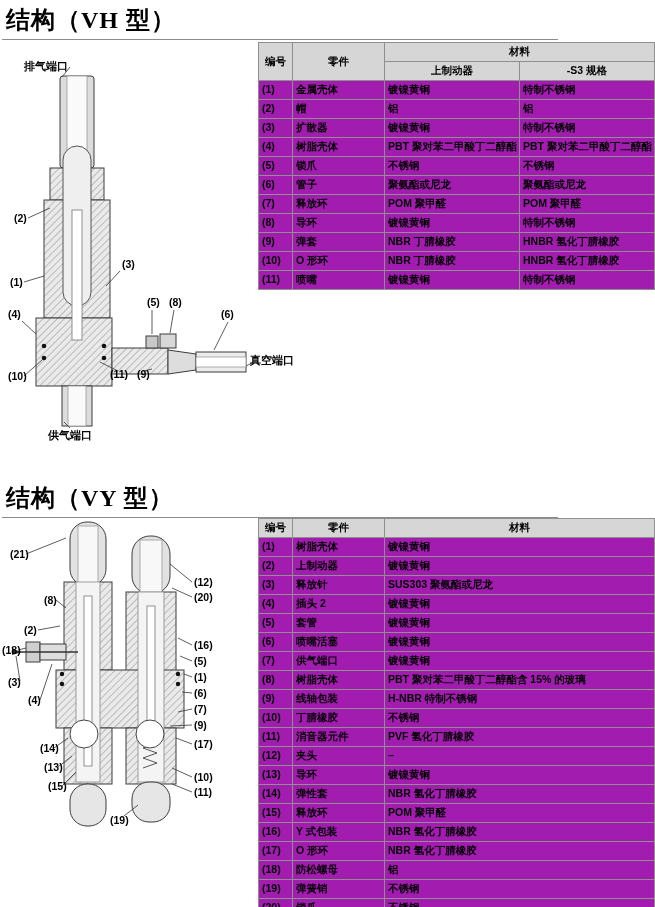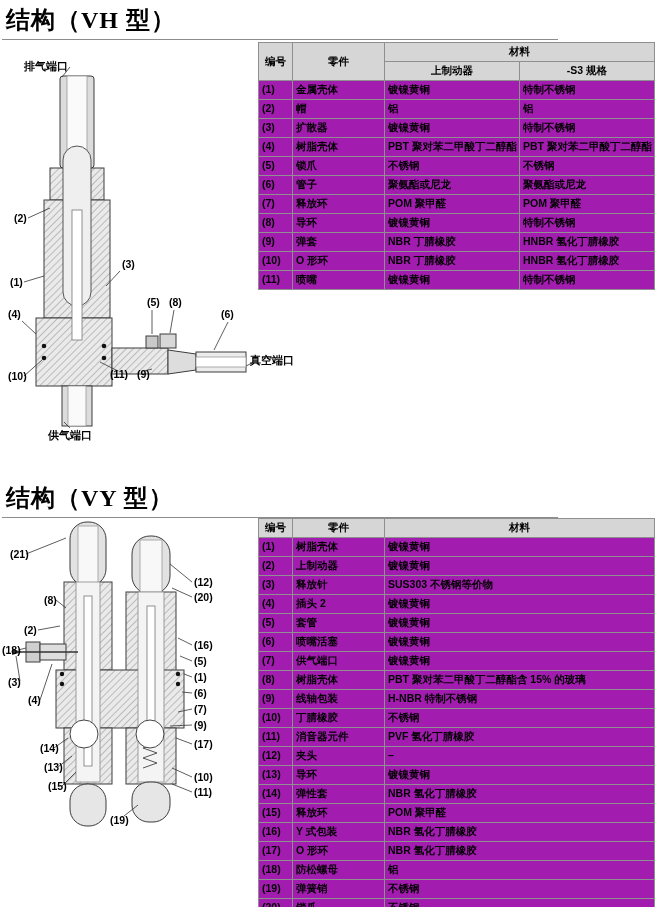--- a/index.html
+++ b/index.html
@@ -311,21 +311,21 @@
             <td>镀镍黄铜</td>
           </tr>
           <tr>
             <td>(2)</td>
             <td>上制动器</td>
             <td>镀镍黄铜</td>
           </tr>
           <tr>
             <td>(3)</td>
             <td>释放针</td>
-            <td>SUS303 不锈钢等价物</td>
+            <td>SUS303 聚氨酯或尼龙</td>
           </tr>
           <tr>
             <td>(4)</td>
             <td>插头 2</td>
             <td>镀镍黄铜</td>
           </tr>
           <tr>
             <td>(5)</td>
             <td>套管</td>
             <td>镀镍黄铜</td>

